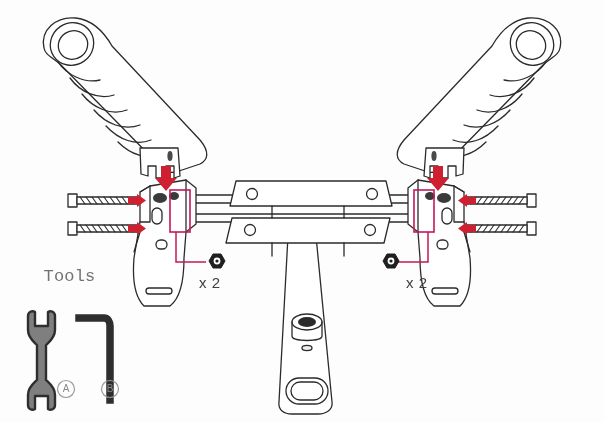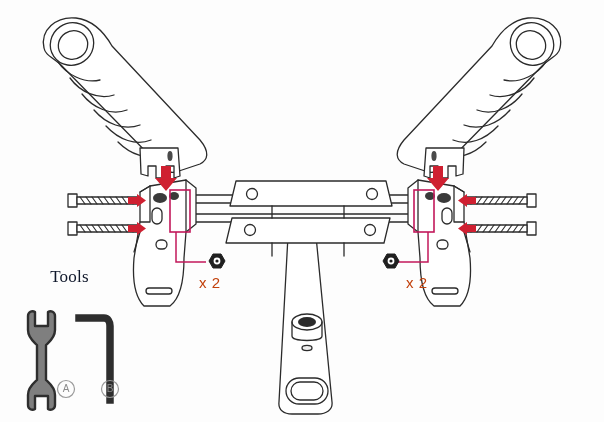--- a/index.html
+++ b/index.html
@@ -21,32 +21,32 @@
     top: 0;
     width: 604px;
     height: 422px;
   }
   .txt-tools {
     position: absolute;
     left: 12px;
     top: 266px;
     width: 115px;
     text-align: center;
-    font-family: Liberation Serif, serif;
+    font-family: Liberation Mono, monospace;
     font-size: 17px;
     line-height: 21px;
-    color: #0f172a;
+    color: #737373;
     letter-spacing: 0.2px;
     font-weight: 400;
   }
   .qty-label {
     position: absolute;
     font-family: "Liberation Sans", sans-serif;
     font-size: 15px;
-    color: #c2410c;
+    color: #404040;
     letter-spacing: 0.6px;
   }
   #qty-left  { left: 199px; top: 274px; }
   #qty-right { left: 406px; top: 274px; }
   .tool-tag {
     position: absolute;
     font-family: "Liberation Sans", sans-serif;
     font-size: 10px;
     color: #8a8a8a;
     width: 16px;

